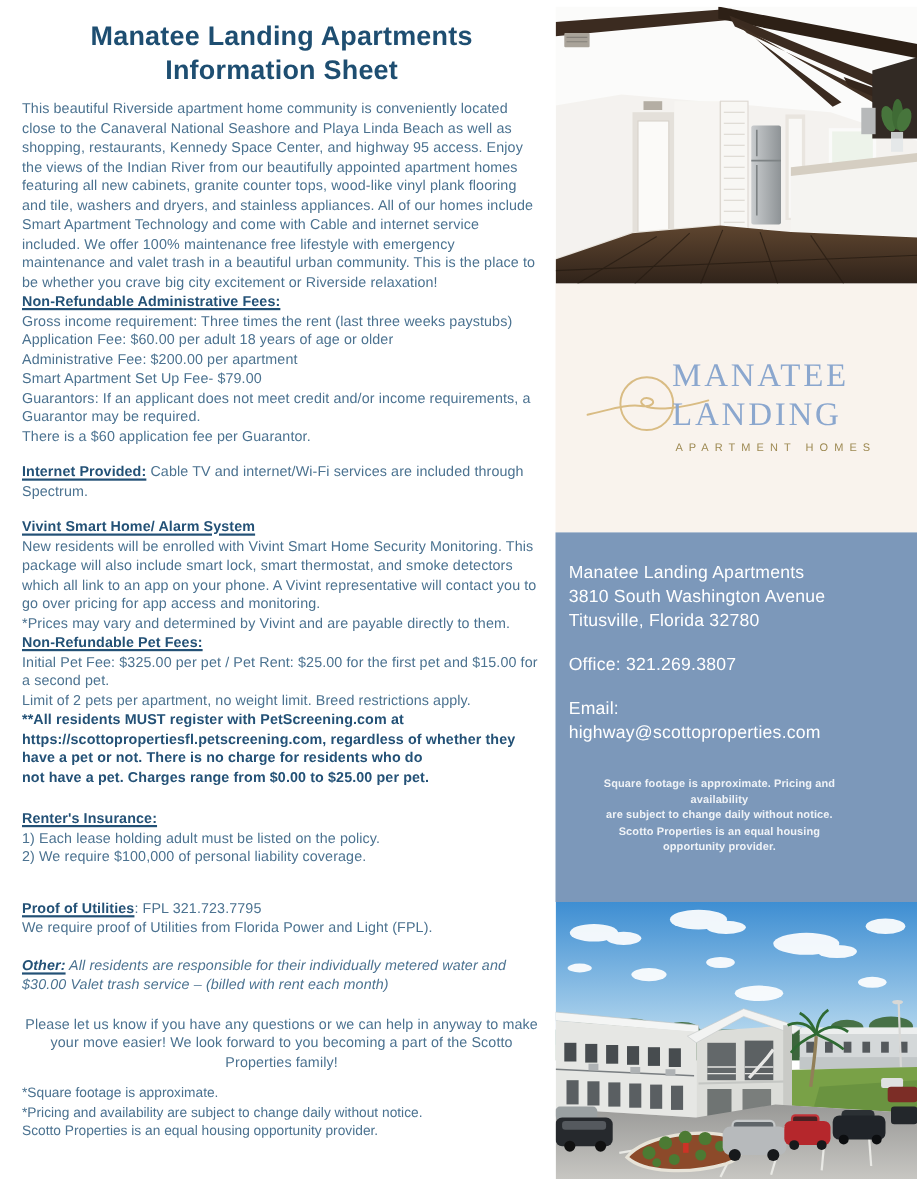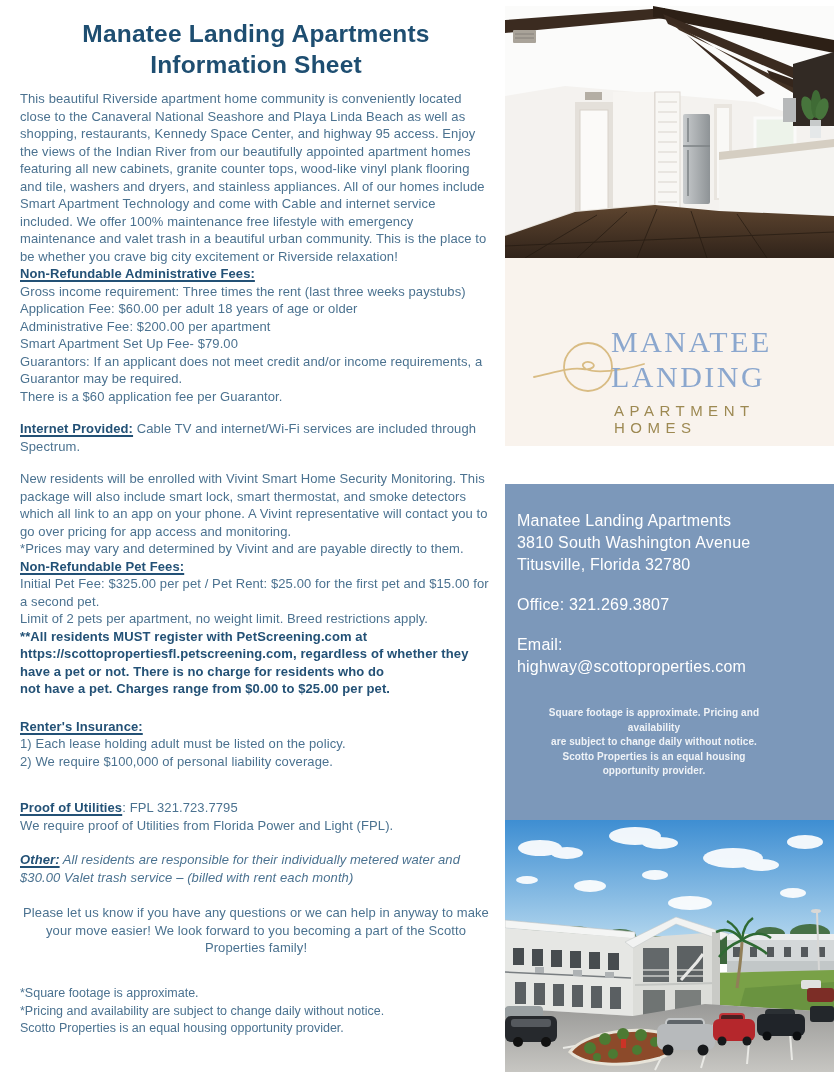--- a/index.html
+++ b/index.html
@@ -34,32 +34,32 @@
   .footnotes{
     position:absolute;left:20px;top:985px;width:472px;
     color:#4b7290;font-size:12.5px;line-height:17.5px;
   }
   
   .photo{position:absolute;left:505px;width:329px;overflow:hidden;}
   .photo-interior{top:6px;height:252px;}
   .photo-exterior{top:820px;height:252px;}
   .photo svg{display:block;width:100%;height:100%;}
   .logo-block{
-    position:absolute;left:505px;top:258px;width:329px;height:188px;
+    position:absolute;left:505px;top:258px;width:329px;height:226px;
     background:#f9f3ed;
   }
   .logo-swirl{position:absolute;left:28px;top:80px;width:112px;height:62px;}
   .logo-text{position:absolute;left:106px;top:66px;}
   .logo-name{
     font-family:"Liberation Serif", serif;font-weight:normal;
     font-size:30px;line-height:35px;letter-spacing:2.5px;color:#8ba7ce;
   }
   .logo-tagline{
     margin-top:8px;margin-left:3px;
-    font-size:15px;letter-spacing:5.5px;color:#9d8952;
+    font-size:10px;letter-spacing:5.5px;color:#9d8952;
   }
   .blue-box{
     position:absolute;left:505px;top:484px;width:329px;height:336px;
     background:#7c98ba;color:#ffffff;box-sizing:border-box;
     padding:26px 14px 0 12px;font-size:16px;line-height:22px;letter-spacing:0.2px;
   }
   .bb-gap{height:18px;}
   .bb-disclaimer{
     margin-top:28px;margin-left:12px;width:250px;text-align:center;
     font-size:10px;line-height:14.5px;color:rgba(255,255,255,0.88);
@@ -86,20 +86,21 @@
     <div>Smart Apartment Set Up Fee- $79.00</div>
     <div>Guarantors: If an applicant does not meet credit and/or income requirements, a Guarantor may be required.</div>
     <div>There is a $60 application fee per Guarantor.</div>
   </div>
 
   <div class="sec gap15">
     <span class="hd">Internet Provided:</span><span> Cable TV and internet/Wi-Fi services are included through Spectrum.</span>
   </div>
 
   <div class="sec gap15">
+    <span class="hd hd-block">Vivint Smart Home/ Alarm System</span>
     <div>New residents will be enrolled with Vivint Smart Home Security Monitoring. This package will also include smart lock, smart thermostat, and smoke detectors which all link to an app on your phone. A Vivint representative will contact you to go over pricing for app access and monitoring.</div>
     <div>*Prices may vary and determined by Vivint and are payable directly to them.</div>
   </div>
 
   <div class="sec">
     <span class="hd hd-block">Non-Refundable Pet Fees:</span>
     <div>Initial Pet Fee: $325.00 per pet / Pet Rent: $25.00 for the first pet and $15.00 for a second pet.</div>
     <div>Limit of 2 pets per apartment, no weight limit. Breed restrictions apply.</div>
     <div class="bd">**All residents MUST register with PetScreening.com at https://scottopropertiesfl.petscreening.com, regardless of whether they have a pet or not. There is no charge for residents who do</div>
     <div class="bd">not have a pet. Charges range from $0.00 to $25.00 per pet.</div>

